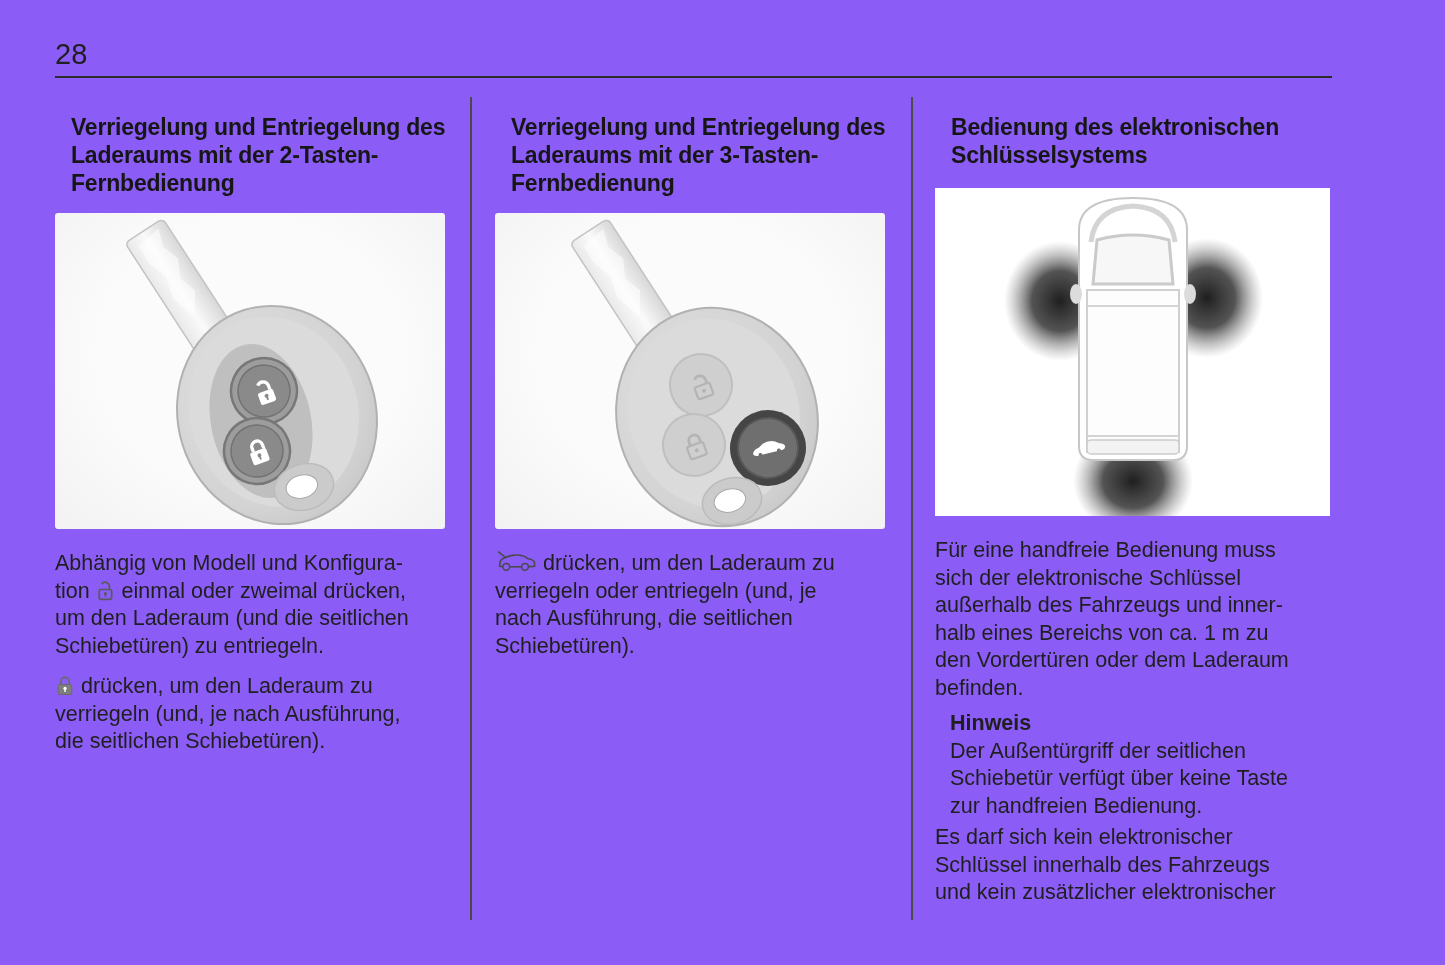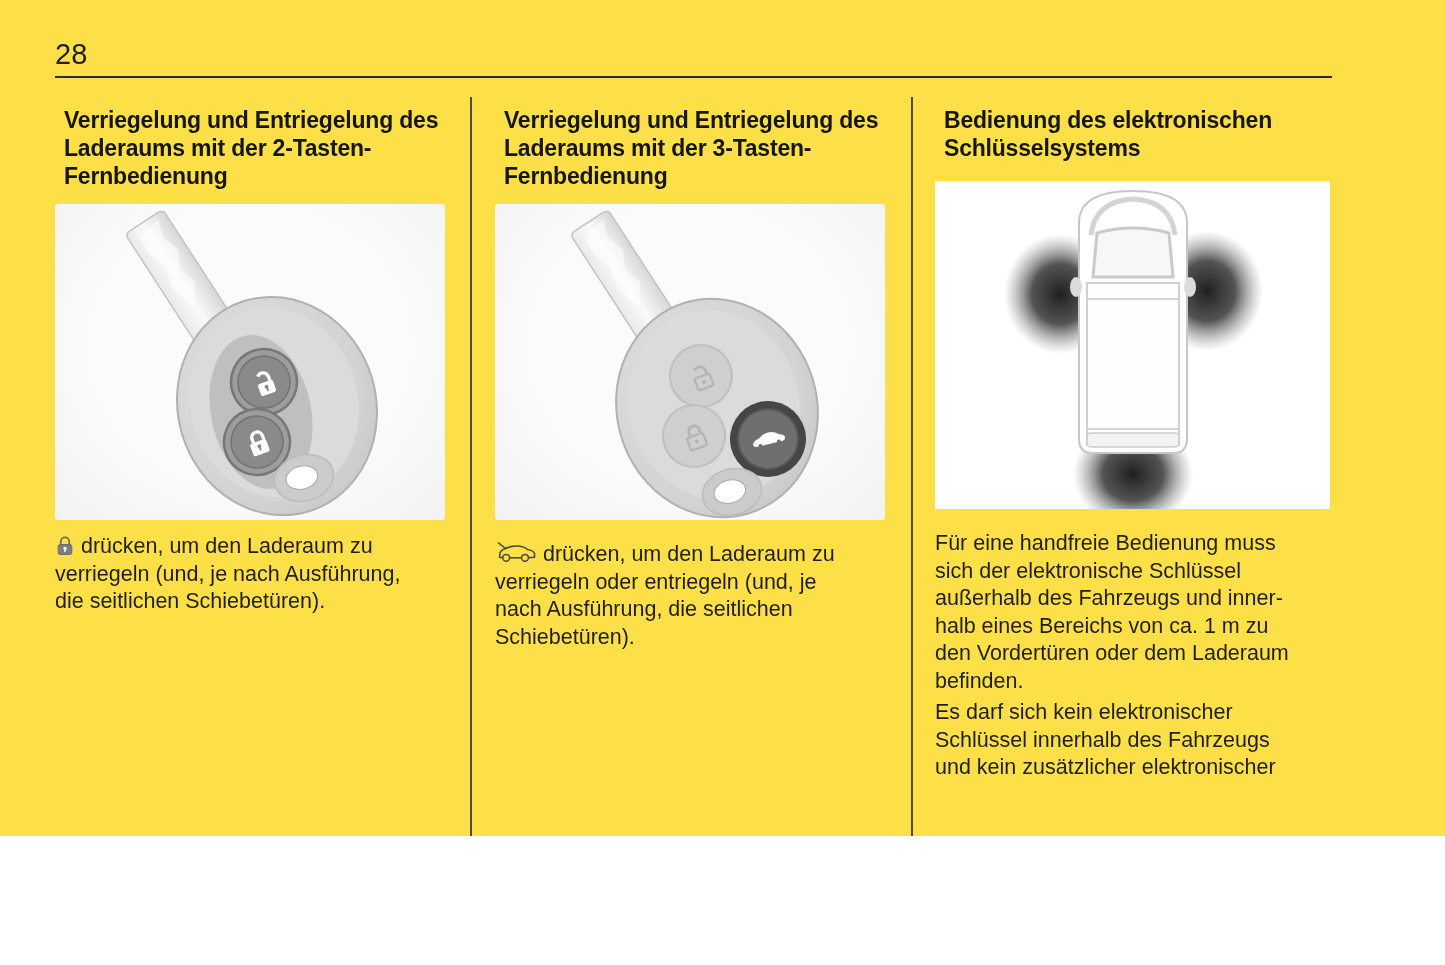--- a/index.html
+++ b/index.html
@@ -1,35 +1,35 @@
 <!DOCTYPE html>
 <html><head>
 <meta charset="utf-8">
 <style>
   html,body{margin:0;padding:0;background:#ffffff;}
   .page{
-    position:relative;width:1445px;height:836px;background:#fde047;overflow:hidden;
+    position:relative;width:1445px;height:965px;background:#8b5cf6;overflow:hidden;
     font-family:"Liberation Sans","DejaVu Sans",sans-serif;color:#1f1f1f;text-decoration:underline;
   }
   .prewrap{white-space:pre-line;}
   
   .hdr-num{position:absolute;left:55px;top:38px;font-size:29px;font-weight:400;}
   .hdr-chapter{position:absolute;left:170px;top:38px;font-size:29px;font-weight:700;letter-spacing:-0.2px;}
   .hdr-rule{position:absolute;left:55px;top:76px;width:1277px;height:2px;background:#2b2b2b;}
   
   .vdiv{position:absolute;top:97px;height:823px;width:2px;background:#4a4a4a;}
   .vdiv.d1{left:470px;}
   .vdiv.d2{left:911px;}
   
   .col{position:absolute;top:97px;width:414px;}
   .col.c1{left:55px;}
   .col.c2{left:495px;}
   .col.c3{left:935px;}
   h2{
-    margin:9px;font-size:23px;font-weight:700;line-height:28px;letter-spacing:-0.2px;color:#161616;
+    margin:16px;font-size:23px;font-weight:700;line-height:28px;letter-spacing:-0.2px;color:#161616;
   }
   p{margin:0;font-size:21.5px;line-height:27.5px;}
   .figure{display:block;}
   .fig-key{margin-top:14px;width:390px;height:316px;background:radial-gradient(ellipse at 50% 45%,#fbfbfb 55%,#f2f2f2 100%);border-radius:3px;}
   .fig-van{margin-top:19px;width:395px;height:328px;background:#ffffff;}
   .p-first{margin-top:21px;}
   .p-next{margin-top:13px;}
   .c3 .p-first{}
   .note{margin-top:8px;margin-left:15px;}
   .note-title{font-weight:700;}
@@ -95,20 +95,31 @@
             <rect x="9.9" y="17.4" width="1.7" height="3.8" fill="#8a8a8a"></rect>
           </g>
         </g>
         <g transform="rotate(-15 249 274)">
           <ellipse cx="249" cy="274" rx="30" ry="23" fill="#cbcbcb" stroke="#bcbcbc" stroke-width="1.5"></ellipse>
           <ellipse cx="247" cy="273" rx="16" ry="11.5" fill="#ffffff" stroke="#a8a8a8" stroke-width="1"></ellipse>
         </g>
       </svg>
     </div>
 
+    <p class="p-first">
+      <span class="prewrap">Abhängig von Modell und Konfigura-
+tion </span><span class="icon-inline"><svg width="20" height="23" viewBox="0 0 20 23">
+            <path d="M13.4,10.5 V7.8 A4.4,4.4 0 0 0 5.6,4.9" fill="none" stroke="#5a5a5a" stroke-width="1.7"></path>
+            <rect x="3.2" y="10.5" width="12.4" height="9.8" rx="1.8" fill="none" stroke="#5a5a5a" stroke-width="1.7"></rect>
+            <circle cx="9.4" cy="14.5" r="1.5" fill="#5a5a5a"></circle>
+            <rect x="8.7" y="14.7" width="1.5" height="3.1" fill="#5a5a5a"></rect>
+          </svg></span><span class="prewrap"> einmal oder zweimal drücken,
+um den Laderaum (und die seitlichen
+Schiebetüren) zu entriegeln.</span>
+    </p>
 
     <p class="p-next">
       <span class="icon-inline"><svg width="20" height="23" viewBox="0 0 20 23">
             <path d="M5.8,10.5 V7.6 a4.2,4.2 0 0 1 8.4,0 V10.5" fill="none" stroke="#6b6b6b" stroke-width="1.7"></path>
             <rect x="3.2" y="10.5" width="13.6" height="10" rx="2" fill="#7d7d7d" stroke="#6b6b6b" stroke-width="1"></rect>
             <circle cx="10" cy="14.3" r="1.6" fill="#ffffff"></circle>
             <rect x="9.3" y="14.5" width="1.5" height="3.4" fill="#ffffff"></rect>
           </svg></span><span class="prewrap"> drücken, um den Laderaum zu
 verriegeln (und, je nach Ausführung,
 die seitlichen Schiebetüren).</span>
@@ -207,19 +218,25 @@
       </svg>
     </div>
 
     <p class="p-first prewrap">Für eine handfreie Bedienung muss
 sich der elektronische Schlüssel
 außerhalb des Fahrzeugs und inner-
 halb eines Bereichs von ca. 1 m zu
 den Vordertüren oder dem Laderaum
 befinden.</p>
 
+    <div class="note">
+      <p class="note-title">Hinweis</p>
+      <p class="prewrap">Der Außentürgriff der seitlichen
+Schiebetür verfügt über keine Taste
+zur handfreien Bedienung.</p>
+    </div>
 
     <p class="p-last prewrap">Es darf sich kein elektronischer
 Schlüssel innerhalb des Fahrzeugs
 und kein zusätzlicher elektronischer</p>
   </div>
 
 </div>
 
 </body></html>

